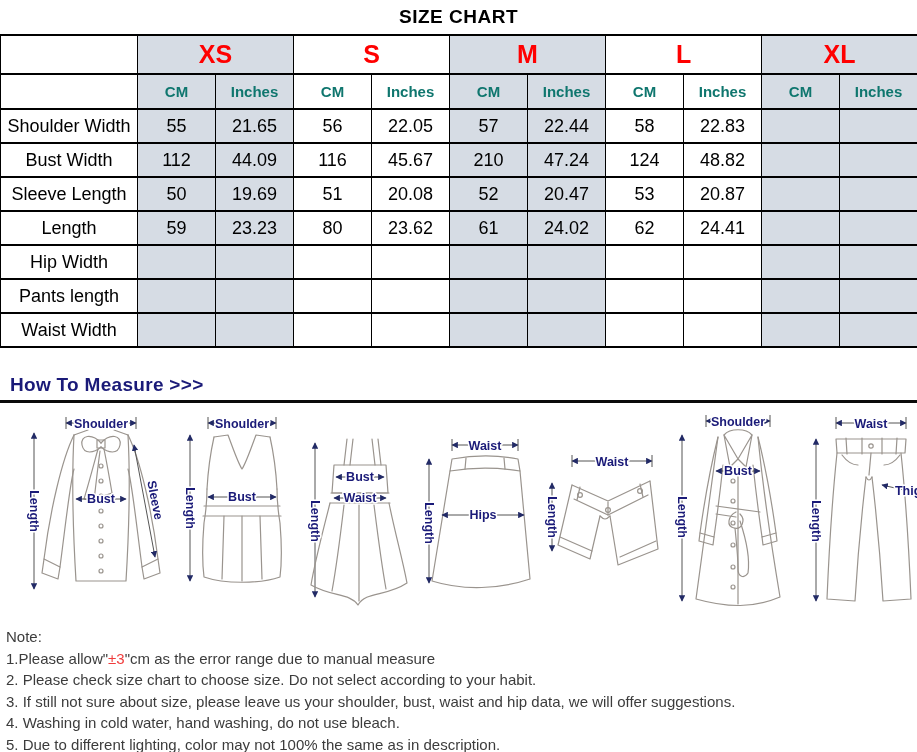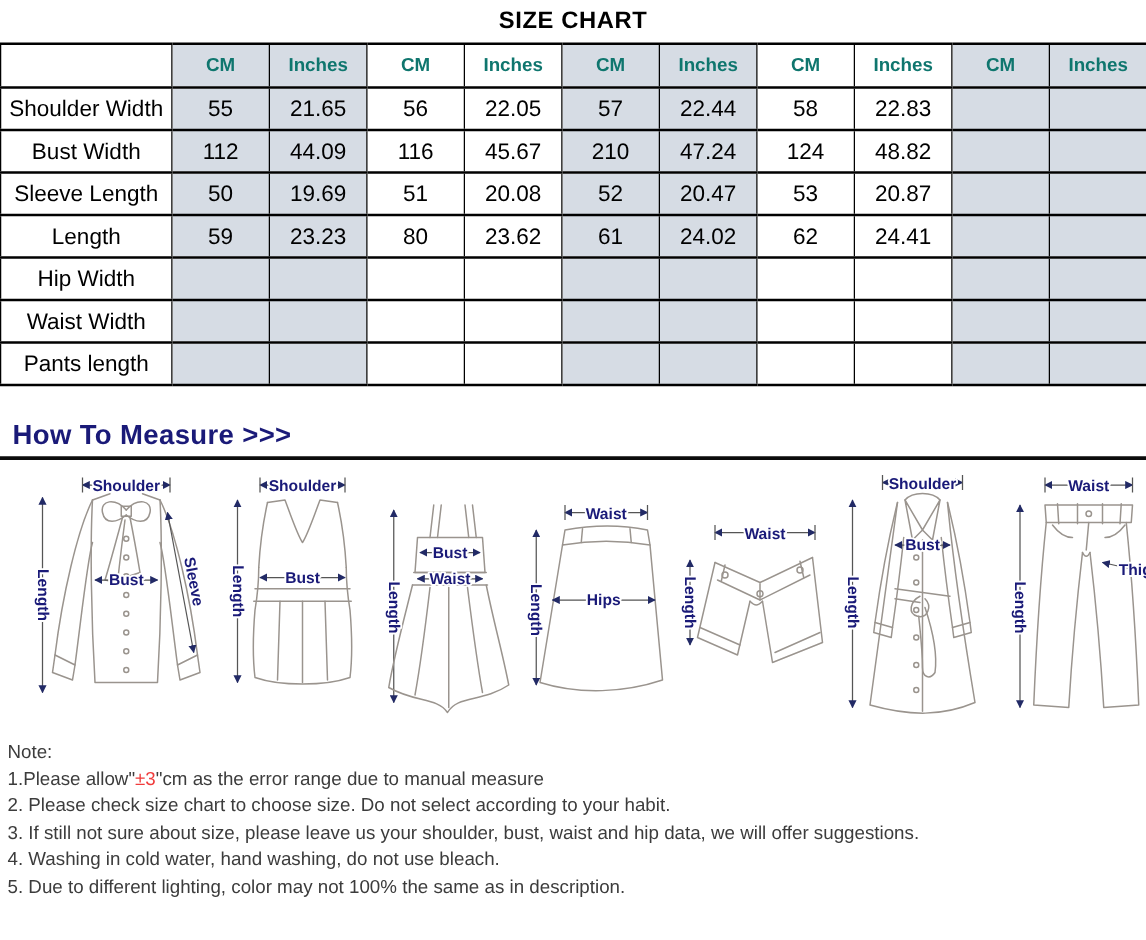--- a/index.html
+++ b/index.html
@@ -7,21 +7,21 @@
   .title{text-align:center;font-size:19px;font-weight:bold;padding:6px 0 6px;letter-spacing:.5px;}
   table.size-chart{width:917px;border-collapse:collapse;table-layout:fixed;}
   .size-chart td,.size-chart th{border:1px solid #000;border-top-width:2px;border-bottom-width:2px;
     text-align:center;vertical-align:middle;padding:0;overflow:hidden;background:#fff;}
   tr.r-size{height:39px;} tr.r-units{height:35px;} tr.r-data{height:34px;}
   th.size{font-size:25px;font-weight:bold;color:#ff0000;}
   th.unit{font-size:15px;font-weight:bold;color:#0f766e;}
   td.rowlabel{font-size:18px;font-weight:normal;}
   td.val{font-size:18px;}
   .sh{background:#d6dce4 !important;}
-  .measure-head{margin:26px 0 4px 10px;font-size:22px;font-weight:bold;color:#1a1a78;letter-spacing:.3px;}
+  .measure-head{margin:26px 0 4px 10px;font-size:19px;font-weight:bold;color:#1a1a78;letter-spacing:.3px;}
   .rule{height:3px;background:#0b0b0b;}
   .figures{display:flex;justify-content:space-between;align-items:flex-start;padding:6px 6px 0 22px;height:208px;overflow:hidden;}
   .figures svg{flex:none;}
   .g{fill:none;stroke:#9a948e;stroke-width:1.2;stroke-linejoin:round;stroke-linecap:round;}
   .d{fill:none;stroke:#555;stroke-width:1;}
   .t{font:bold 12.5px "Liberation Sans",sans-serif;fill:#1a1a78;paint-order:stroke;stroke:#fff;stroke-width:3px;stroke-linejoin:round;text-anchor:middle;}
   .t.end{text-anchor:end;}
   .notes{padding:9px 0 0 6px;font-size:15px;color:#3c3c3c;line-height:21.5px;}
   .notes .red{color:#f03c3c;}
 </style>
@@ -38,20 +38,28 @@
       <col style="width:78px">
       <col style="width:78px">
     <col style="width:78px">
       <col style="width:78px">
       <col style="width:78px">
       <col style="width:78px">
       <col style="width:78px">
       <col style="width:78px">
   </colgroup>
   <tbody>
+      <tr class="r-size">
+    <td></td>
+    <th colspan="2" class="size sh">XS</th>
+    <th colspan="2" class="size">S</th>
+    <th colspan="2" class="size sh">M</th>
+    <th colspan="2" class="size">L</th>
+    <th colspan="2" class="size sh">XL</th>
+  </tr>
   <tr class="r-units">
     <td></td>
     <th class="unit sh">CM</th>
     <th class="unit sh">Inches</th>
     <th class="unit">CM</th>
     <th class="unit">Inches</th>
     <th class="unit sh">CM</th>
     <th class="unit sh">Inches</th>
     <th class="unit">CM</th>
     <th class="unit">Inches</th>
@@ -117,34 +125,34 @@
     <td class="val"></td>
     <td class="val"></td>
     <td class="val sh"></td>
     <td class="val sh"></td>
     <td class="val"></td>
     <td class="val"></td>
     <td class="val sh"></td>
     <td class="val sh"></td>
   </tr>
   <tr class="r-data">
+    <td class="rowlabel">Pants length</td>
+    <td class="val sh"></td>
+    <td class="val sh"></td>
+    <td class="val"></td>
+    <td class="val"></td>
+    <td class="val sh"></td>
+    <td class="val sh"></td>
+    <td class="val"></td>
+    <td class="val"></td>
+    <td class="val sh"></td>
+    <td class="val sh"></td>
+  </tr>
+  <tr class="r-data">
     <td class="rowlabel">Waist Width</td>
-    <td class="val sh"></td>
-    <td class="val sh"></td>
-    <td class="val"></td>
-    <td class="val"></td>
-    <td class="val sh"></td>
-    <td class="val sh"></td>
-    <td class="val"></td>
-    <td class="val"></td>
-    <td class="val sh"></td>
-    <td class="val sh"></td>
-  </tr>
-  <tr class="r-data">
-    <td class="rowlabel">Pants length</td>
     <td class="val sh"></td>
     <td class="val sh"></td>
     <td class="val"></td>
     <td class="val"></td>
     <td class="val sh"></td>
     <td class="val sh"></td>
     <td class="val"></td>
     <td class="val"></td>
     <td class="val sh"></td>
     <td class="val sh"></td>

